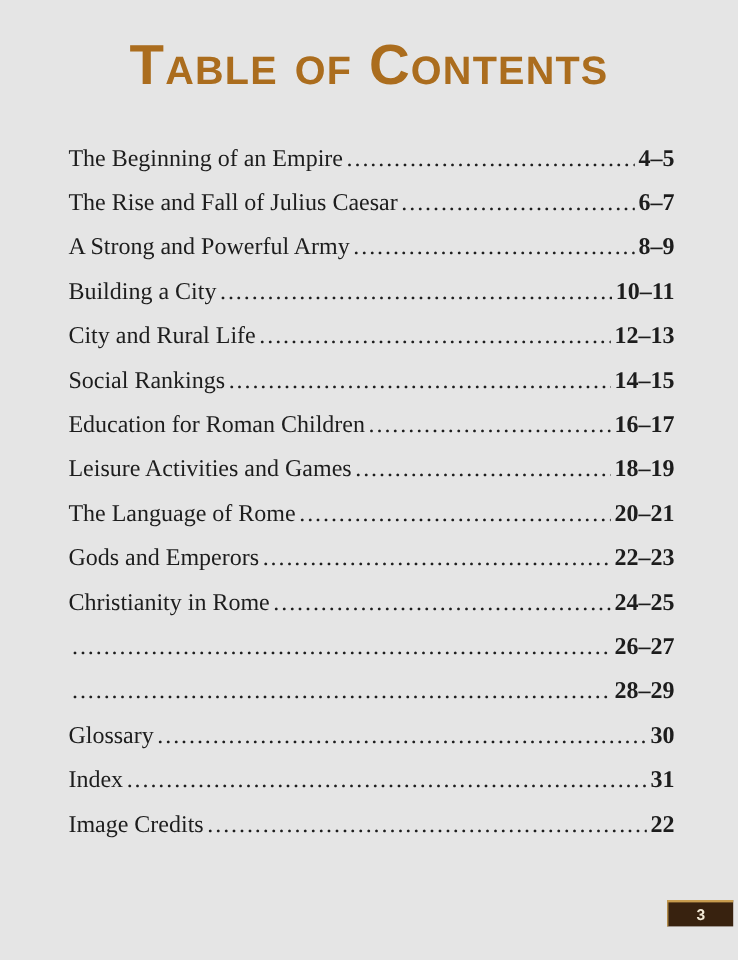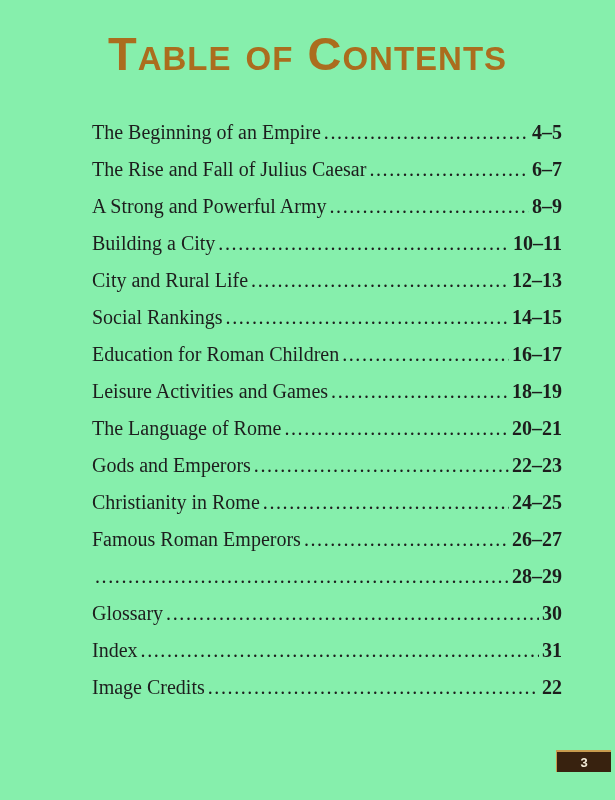--- a/index.html
+++ b/index.html
@@ -4,41 +4,40 @@
 <style>
   html, body {
     margin: 0;
     padding: 0;
     background: #ffffff;
   }
   .page {
     position: relative;
     width: 615px;
     height: 800px;
-    background: #86efac;
+    background: #e5e5e5;
     overflow: hidden;
     font-family: "Liberation Serif", serif;
   }
   .title {
     margin: 0;
     padding-top: 27px;
     text-align: center;
     font-family: "Liberation Sans", sans-serif;
     font-variant: small-caps;
     font-weight: bold;
     font-size: 47px;
     line-height: 54px;
     letter-spacing: 1px;
     color: var(--title-color, #ab6d1e);
   }
   .toc-list {
     margin-top: 40px;
     padding-left: 57px;
     padding-right: 53px;
-    margin-left: 35px;
   }
   .toc-row {
     display: flex;
     align-items: baseline;
     height: 37px;
     font-size: 20px;
     color: var(--text-color, #1d1d1d);
     white-space: nowrap;
   }
   .toc-label {
@@ -130,21 +129,20 @@
         <span class="toc-label">Gods and Emperors</span>
         <span class="leader">................................................................................................................................................................................................................................................</span>
         <span class="toc-pages">22–23</span>
       </div>
       <div class="toc-row">
         <span class="toc-label">Christianity in Rome</span>
         <span class="leader">................................................................................................................................................................................................................................................</span>
         <span class="toc-pages">24–25</span>
       </div>
       <div class="toc-row">
-        <span class="toc-label">Famous Roman Emperors</span>
         <span class="leader">................................................................................................................................................................................................................................................</span>
         <span class="toc-pages">26–27</span>
       </div>
       <div class="toc-row">
         <span class="leader">................................................................................................................................................................................................................................................</span>
         <span class="toc-pages">28–29</span>
       </div>
       <div class="toc-row">
         <span class="toc-label">Glossary</span>
         <span class="leader">................................................................................................................................................................................................................................................</span>

